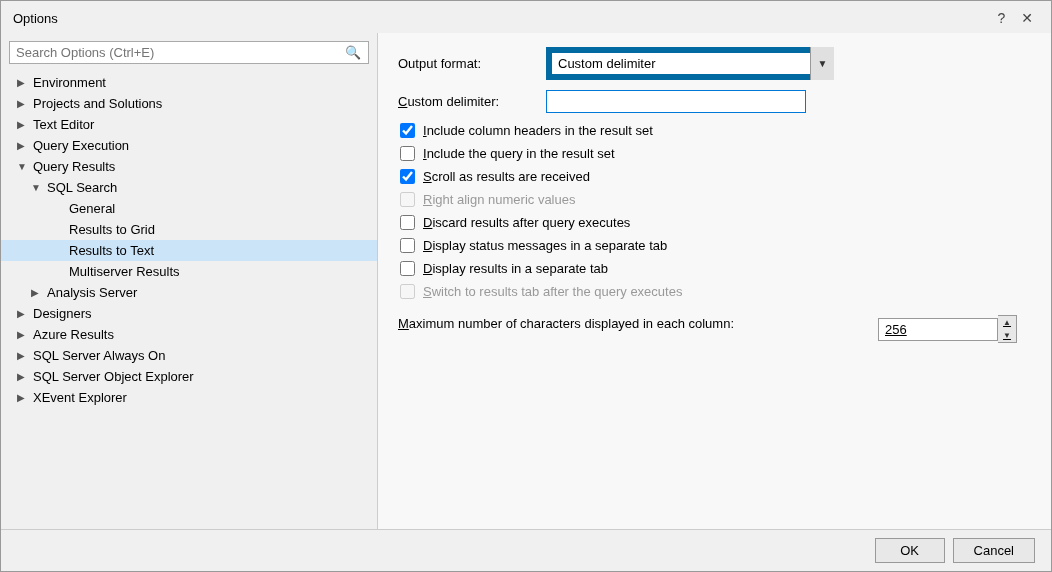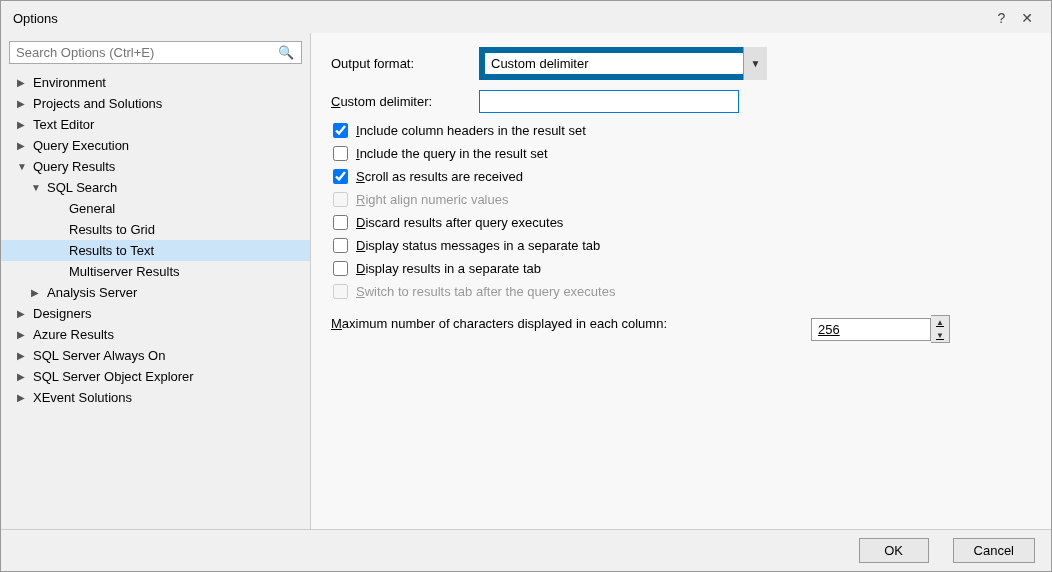--- a/index.html
+++ b/index.html
@@ -48,21 +48,21 @@
       padding: 2px 6px;
       line-height: 1;
     }
     .dialog-body {
       display: flex;
       flex: 1;
       overflow: hidden;
     }
     
     .left-panel {
-      width: 310px;
+      width: 377px;
       background: #f0f0f0;
       display: flex;
       flex-direction: column;
       border-right: 1px solid #ccc;
     }
     .search-box {
       display: flex;
       align-items: center;
       margin: 8px 8px 6px 8px;
       border: 1px solid #aaa;
@@ -225,21 +225,21 @@
       justify-content: center;
       line-height: 1;
       color: #333;
     }
     .dialog-footer {
       display: flex;
       justify-content: flex-end;
       padding: 8px 16px;
       border-top: 1px solid #ccc;
       background: #f0f0f0;
-      gap: 24px;
+      gap: 8px;
     }
     .footer-btn {
       padding: 4px 20px;
       font-size: 13px;
       border: 1px solid #999;
       background: #e8e8e8;
       cursor: pointer;
       min-width: 70px;
     }
     .footer-btn.primary {
@@ -322,21 +322,21 @@
           <div class="tree-item level-1">
             <span class="arrow">▶</span>
             <span>SQL Server Always On</span>
           </div>
           <div class="tree-item level-1">
             <span class="arrow">▶</span>
             <span>SQL Server Object Explorer</span>
           </div>
           <div class="tree-item level-1">
             <span class="arrow">▶</span>
-            <span>XEvent Solutions</span>
+            <span>XEvent Explorer</span>
           </div>
         </div>
     </div>
 
     <div class="right-panel">
 
       <div class="form-row">
         <span class="form-label">Output format:</span>
         <div class="dropdown-container">
           <select class="dropdown" id="output-format-select"><option value="Custom delimiter">Custom delimiter</option><option value="Tab delimited">Tab delimited</option><option value="Comma delimited">Comma delimited</option><option value="Space delimited">Space delimited</option></select>

